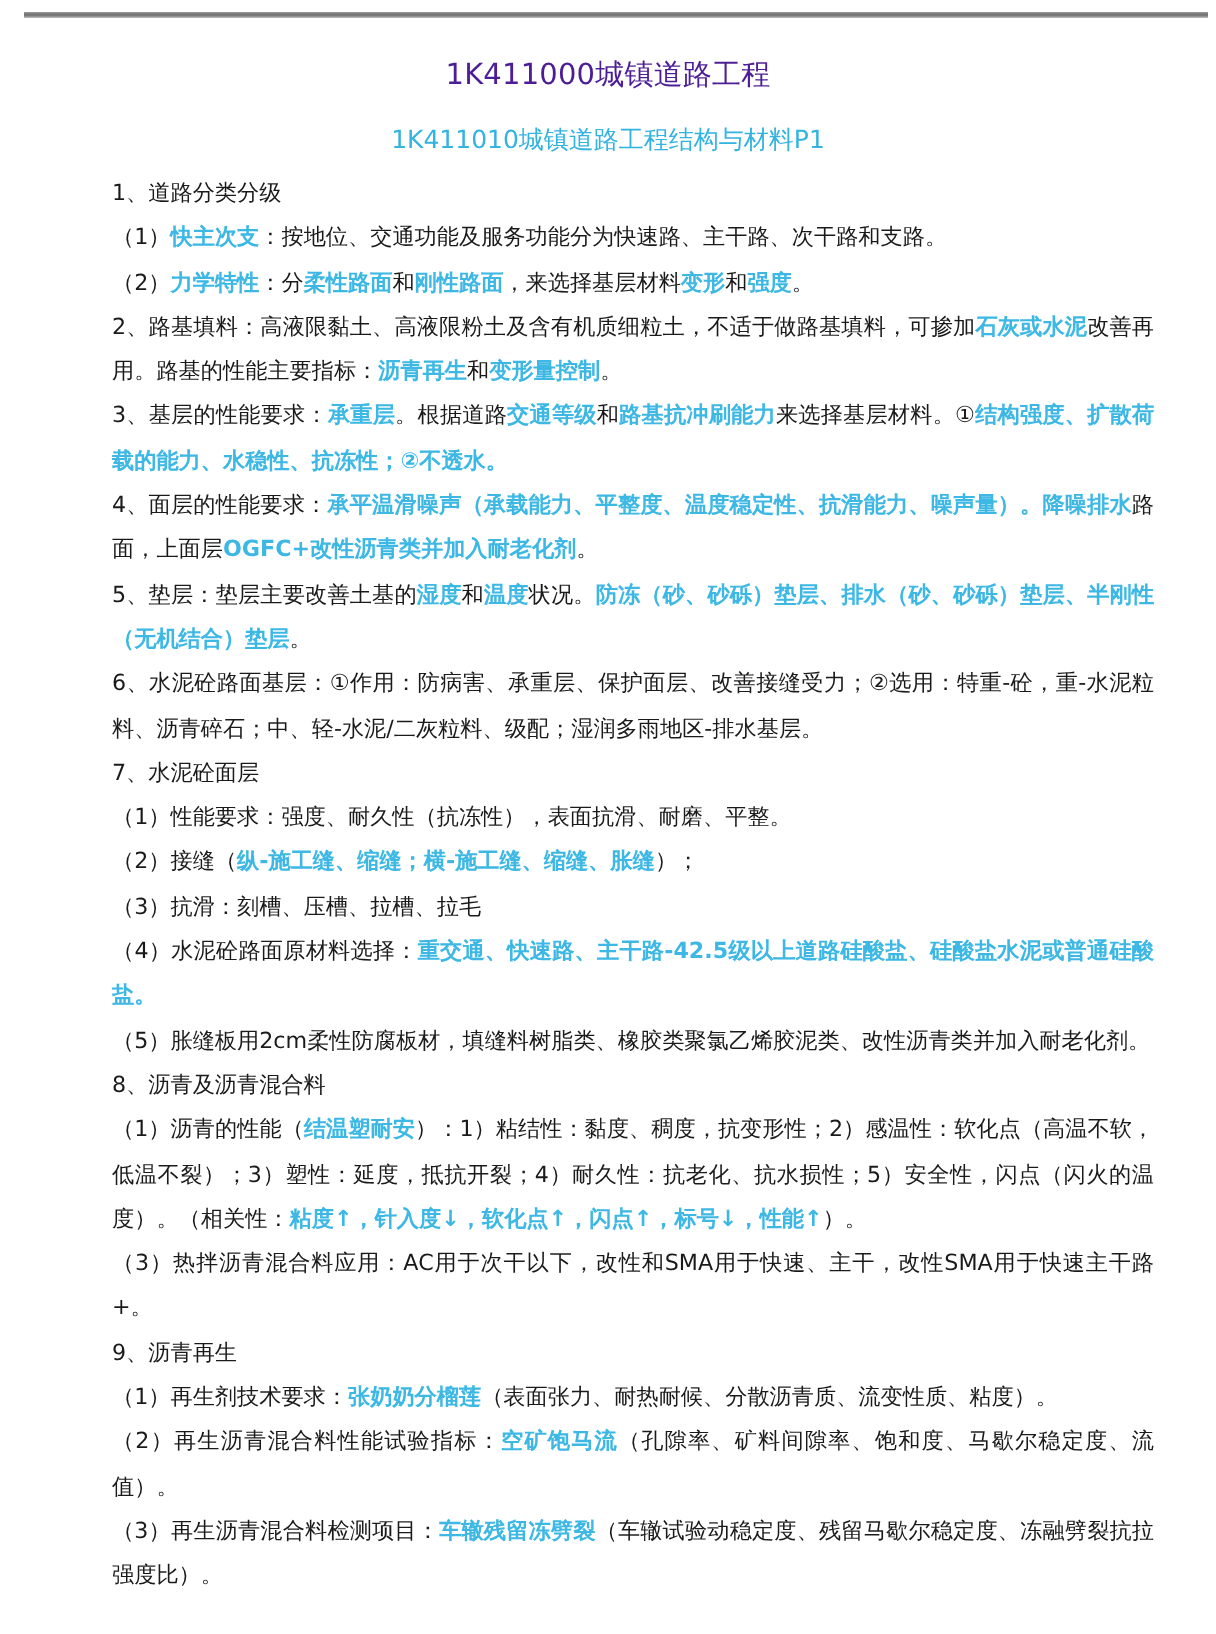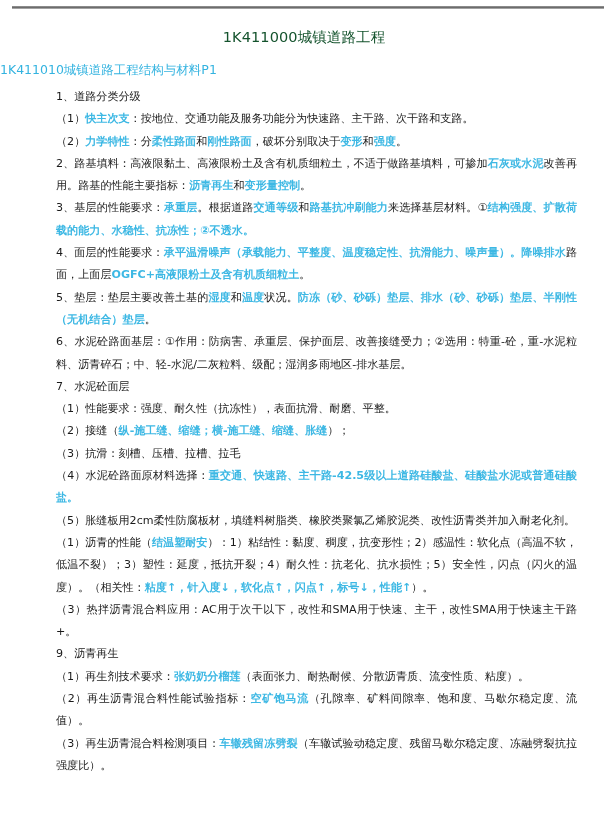--- a/index.html
+++ b/index.html
@@ -1,50 +1,51 @@
 <!DOCTYPE html>
 <html><head>
 <meta charset="utf-8">
 <style>
   html, body { margin:0; padding:0; background:#ffffff; }
   body { width:608px; height:817px; overflow:hidden; position:relative;
          font-family:"DejaVu Sans","Liberation Sans",sans-serif; color:#1a1a1a; }
   .top-rule { position:absolute; left:12px; right:4px; top:6px; height:3px;
               background:linear-gradient(#9a9a9a,#6c6c6c 50%,#bdbdbd); }
   .title-1 { position:absolute; left:0; right:0; top:28px; text-align:center;
-             font-size:14.5px; color:#14532d; letter-spacing:0.1px; }
-  .title-2 { position:absolute; left:0; right:0; top:62px; 
+             font-size:14.5px; color:#4c1d95; letter-spacing:0.1px; }
+  .title-2 { position:absolute; left:0; right:0; top:62px; text-align:center;
              font-size:12.5px; color:#33b3e0; }
   .content { position:absolute; left:32px; top:86px; width:545px; font-size:11.1px; line-height:22.3px; }
   .p { margin:0; padding:0; text-align:justify; text-align-last:left; }
   .h { padding-left:24px; }
   .s { padding-left:24px; }
   .hl { color:#3db8e4;font-weight:bold; }
 </style>
 </head>
 <body>
 
 <div class="top-rule"></div>
 <div class="title-1">1K411000城镇道路工程</div>
 <div class="title-2">1K411010城镇道路工程结构与材料P1</div>
 
 <div class="content" id="content">
     <p class="p h"><span>1、道路分类分级</span></p>
     <p class="p s"><span>（1）</span><span class="hl">快主次支</span><span>：按地位、交通功能及服务功能分为快速路、主干路、次干路和支路。</span></p>
-    <p class="p s"><span>（2）</span><span class="hl">力学特性</span><span>：分</span><span class="hl">柔性路面</span><span>和</span><span class="hl">刚性路面</span><span>，破坏分别取决于</span><span class="hl">变形</span><span>和</span><span class="hl">强度</span><span>。</span></p>
+    <p class="p s"><span>（2）</span><span class="hl">力学特性</span><span>：分</span><span class="hl">柔性路面</span><span>和</span><span class="hl">刚性路面</span><span>，来选择基层材料</span><span class="hl">变形</span><span>和</span><span class="hl">强度</span><span>。</span></p>
     <p class="p h"><span>2、路基填料：高液限黏土、高液限粉土及含有机质细粒土，不适于做路基填料，可掺加</span><span class="hl">石灰或水泥</span><span>改善再用。路基的性能主要指标：</span><span class="hl">沥青再生</span><span>和</span><span class="hl">变形量控制</span><span>。</span></p>
     <p class="p h"><span>3、基层的性能要求：</span><span class="hl">承重层</span><span>。根据道路</span><span class="hl">交通等级</span><span>和</span><span class="hl">路基抗冲刷能力</span><span>来选择基层材料。①</span><span class="hl">结构强度、扩散荷载的能力、水稳性、抗冻性；②不透水。</span></p>
-    <p class="p h"><span>4、面层的性能要求：</span><span class="hl">承平温滑噪声（承载能力、平整度、温度稳定性、抗滑能力、噪声量）。降噪排水</span><span>路面，上面层</span><span class="hl">OGFC+高液限粉土及含有机质细粒土</span><span>。</span></p>
+    <p class="p h"><span>4、面层的性能要求：</span><span class="hl">承平温滑噪声（承载能力、平整度、温度稳定性、抗滑能力、噪声量）。降噪排水</span><span>路面，上面层</span><span class="hl">OGFC+改性沥青类并加入耐老化剂</span><span>。</span></p>
     <p class="p h"><span>5、垫层：垫层主要改善土基的</span><span class="hl">湿度</span><span>和</span><span class="hl">温度</span><span>状况。</span><span class="hl">防冻（砂、砂砾）垫层、排水（砂、砂砾）垫层、半刚性（无机结合）垫层</span><span>。</span></p>
     <p class="p h"><span>6、水泥砼路面基层：①作用：防病害、承重层、保护面层、改善接缝受力；②选用：特重-砼，重-水泥粒料、沥青碎石；中、轻-水泥/二灰粒料、级配；湿润多雨地区-排水基层。</span></p>
     <p class="p h"><span>7、水泥砼面层</span></p>
     <p class="p s"><span>（1）性能要求：强度、耐久性（抗冻性），表面抗滑、耐磨、平整。</span></p>
     <p class="p s"><span>（2）接缝（</span><span class="hl">纵-施工缝、缩缝；横-施工缝、缩缝、胀缝</span><span>）；</span></p>
     <p class="p s"><span>（3）抗滑：刻槽、压槽、拉槽、拉毛</span></p>
     <p class="p s"><span>（4）水泥砼路面原材料选择：</span><span class="hl">重交通、快速路、主干路-42.5级以上道路硅酸盐、硅酸盐水泥或普通硅酸盐。</span></p>
     <p class="p s"><span>（5）胀缝板用2cm柔性防腐板材，填缝料树脂类、橡胶类聚氯乙烯胶泥类、改性沥青类并加入耐老化剂。</span></p>
+    <p class="p h"><span>8、沥青及沥青混合料</span></p>
     <p class="p s"><span>（1）沥青的性能（</span><span class="hl">结温塑耐安</span><span>）：1）粘结性：黏度、稠度，抗变形性；2）感温性：软化点（高温不软，低温不裂）；3）塑性：延度，抵抗开裂；4）耐久性：抗老化、抗水损性；5）安全性，闪点（闪火的温度）。（相关性：</span><span class="hl">粘度↑，针入度↓，软化点↑，闪点↑，标号↓，性能↑</span><span>）。</span></p>
     <p class="p s"><span>（3）热拌沥青混合料应用：AC用于次干以下，改性和SMA用于快速、主干，改性SMA用于快速主干路+。</span></p>
     <p class="p h"><span>9、沥青再生</span></p>
     <p class="p s"><span>（1）再生剂技术要求：</span><span class="hl">张奶奶分榴莲</span><span>（表面张力、耐热耐候、分散沥青质、流变性质、粘度）。</span></p>
     <p class="p s"><span>（2）再生沥青混合料性能试验指标：</span><span class="hl">空矿饱马流</span><span>（孔隙率、矿料间隙率、饱和度、马歇尔稳定度、流值）。</span></p>
     <p class="p s"><span>（3）再生沥青混合料检测项目：</span><span class="hl">车辙残留冻劈裂</span><span>（车辙试验动稳定度、残留马歇尔稳定度、冻融劈裂抗拉强度比）。</span></p>
   </div>
 
 </body></html>

